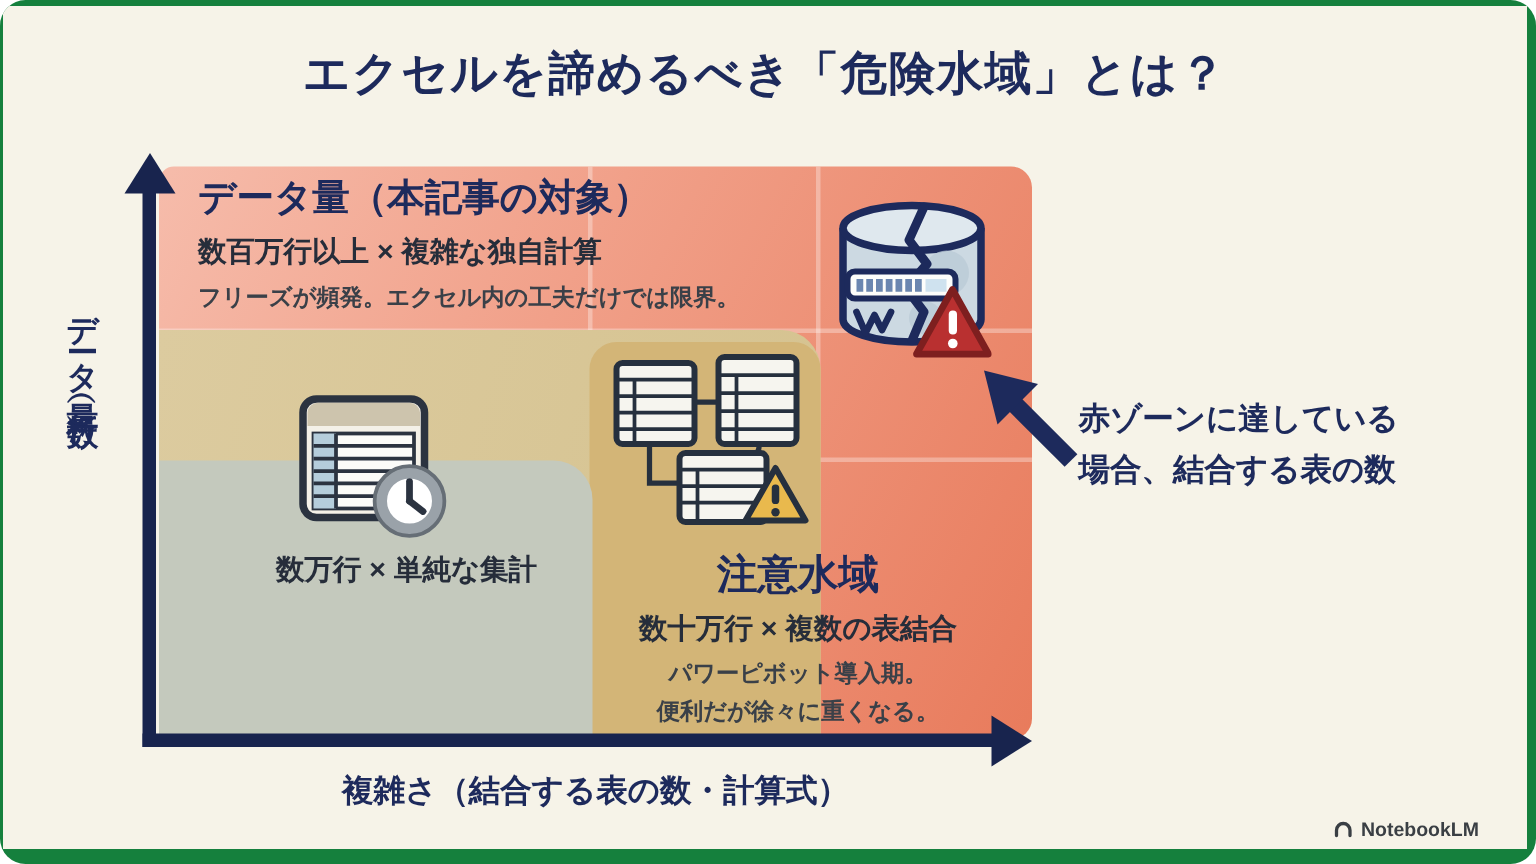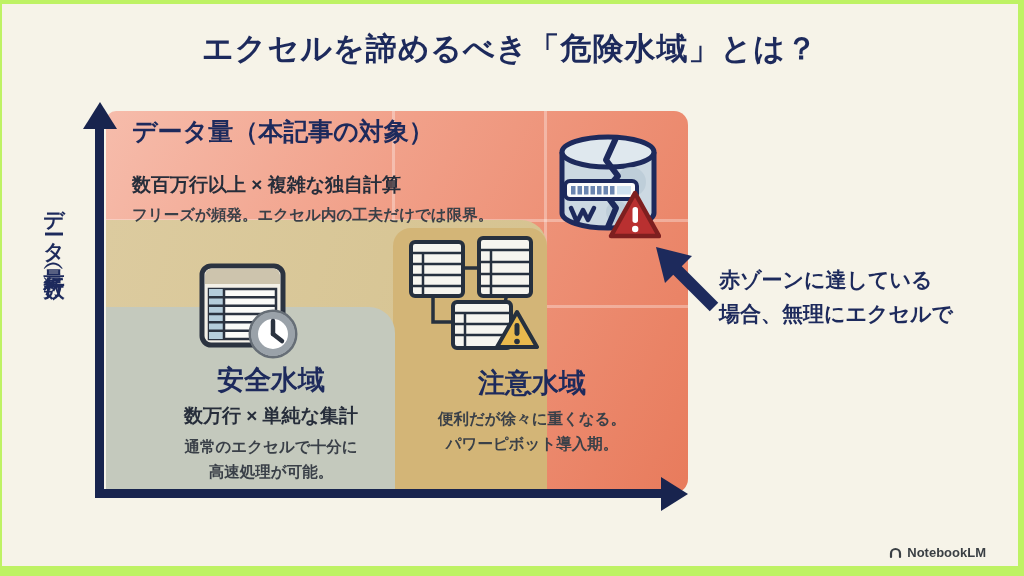--- a/index.html
+++ b/index.html
@@ -1,17 +1,17 @@
 <!DOCTYPE html>
 <html><head>
 <meta charset="utf-8">
 <style>
   * { margin: 0; padding: 0; box-sizing: border-box; }
   body { width: 1024px; height: 576px; font-family: "Liberation Sans", "DejaVu Sans", sans-serif; }
-  #frame { position: relative; width: 1024px; height: 576px; background: #bef264; overflow: hidden; }
+  #frame { position: relative; width: 1024px; height: 576px; background: #15803d; overflow: hidden; border-radius: 17px; }
   #canvas { position: absolute; left: 2px; top: 4px; width: 1016px; height: 562px; background: #f6f3e8; overflow: hidden; }
 
   .page-title { position: absolute; top: 24px; left: 0; width: 100%; text-align: center;
     font-size: 31px; font-weight: 800; color: #1d2a5c; letter-spacing: 1px; }
 
   
   .plot { position: absolute; left: 104px; top: 107px; width: 582px; height: 382px;
     border-radius: 10px 14px 14px 0; overflow: hidden;
     background: linear-gradient(118deg, #f6bcab 0%, #f1a089 40%, #e87b5c 100%); }
   .gridline { position: absolute; background: rgba(255,255,255,0.32); }
@@ -35,21 +35,21 @@
     border-top: 17px solid transparent; border-bottom: 17px solid transparent; border-left: 27px solid #18244e; }
 
   .y-label { position: absolute; left: 38px; top: 192px; writing-mode: vertical-rl;
     font-size: 21px; font-weight: 800; color: #1d2a5c; letter-spacing: 3px; }
   .x-label { position: absolute; left: 104px; top: 509px; width: 582px; text-align: center;
     font-size: 21px; font-weight: 800; color: #1d2a5c; }
 
   
   .danger-block { position: absolute; left: 130px; top: 111px; }
   .zone-title-lg { font-size: 25px; font-weight: 800; color: #1d2a5c; }
-  .zone-cond { font-size: 19px; font-weight: 800; color: #262d3a; margin-top: 24px; }
+  .zone-cond { font-size: 19px; font-weight: 800; color: #262d3a; margin-top: 7px; }
   .zone-desc { font-size: 15.5px; font-weight: 600; color: #3a4048; margin-top: 7px; }
 
   .safe-block  { position: absolute; left: 133px; top: 358px; width: 272px; text-align: center; }
   .caution-block { position: absolute; left: 398px; top: 361px; width: 264px; text-align: center; }
   .zone-title-md { font-size: 27px; font-weight: 800; color: #1d2a5c; }
   .zone-cond-c { font-size: 19px; font-weight: 800; color: #262d3a; margin-top: 5px; white-space: nowrap; }
   .zone-desc-c { font-size: 15.5px; font-weight: 600; color: #3a4048; margin-top: 5px; line-height: 25px; }
 
   .icon-db { position: absolute; left: 553px; top: 122px; }
   .icon-safe { position: absolute; left: 196px; top: 258px; }
@@ -78,20 +78,21 @@
       <div class="zone-tan-light"></div>
       <div class="zone-tan-dark"></div>
       <div class="zone-gray"></div>
     </div>
 
     <div class="axis-v"></div>
     <div class="axis-v-head"></div>
     <div class="axis-h"></div>
     <div class="axis-h-head"></div>
     <div class="y-label">データ量（行数）</div>
+    <div class="x-label">複雑さ（結合する表の数・計算式）</div>
 
     <div class="danger-block">
       <div class="zone-title-lg">データ量（本記事の対象）</div>
       <div class="zone-cond">数百万行以上 × 複雑な独自計算</div>
       <div class="zone-desc">フリーズが頻発。エクセル内の工夫だけでは限界。</div>
     </div>
 
     <svg class="icon-db" width="106" height="116" viewBox="0 0 106 116">
       <path d="M7,26 L7,87 A46,15 0 0 0 99,87 L99,26" fill="#ccd9e2" stroke="#1d2a5c" stroke-width="5"></path>
       <ellipse cx="53" cy="26" rx="46" ry="15" fill="#dfe8ee" stroke="#1d2a5c" stroke-width="5"></ellipse>
@@ -125,23 +126,24 @@
       <line x1="11" y1="60.3" x2="78" y2="60.3" stroke="#2b3340" stroke-width="2.5"></line>
       <line x1="11" y1="68.7" x2="78" y2="68.7" stroke="#2b3340" stroke-width="2.5"></line>
       <circle cx="75" cy="72" r="23" fill="#ffffff" stroke="#666e76" stroke-width="3"></circle>
       <circle cx="75" cy="72" r="18.5" fill="#ffffff" stroke="#9aa2a9" stroke-width="7"></circle>
       <path d="M75,72 L75,59" stroke="#2b3340" stroke-width="4.5" stroke-linecap="round"></path>
       <path d="M75,72 L84,79" stroke="#2b3340" stroke-width="4.5" stroke-linecap="round"></path>
     </svg>
 
     <div class="caution-block">
       <div class="zone-title-md">注意水域</div>
+      <div class="zone-cond-c">数十万行 × 複数の表結合</div>
       <div class="zone-desc-c">
+        <div>パワーピボット導入期。</div>
         <div>便利だが徐々に重くなる。</div>
-        <div>パワーピボット導入期。</div>
       </div>
     </div>
 
     <svg class="icon-caution" width="138" height="126" viewBox="0 0 138 126">
       <path d="M30,70 L30,96 L50,96" fill="none" stroke="#26303e" stroke-width="3.5"></path>
       <line x1="60" y1="42" x2="76" y2="42" stroke="#26303e" stroke-width="3.5"></line>
       <path d="M103,70 L103,72 A6,6 0 0 1 97,78 L93,78" fill="none" stroke="#26303e" stroke-width="3.5"></path>
       <g>
         <rect x="8" y="16" width="52" height="54" rx="4" fill="#f6f5ef" stroke="#26303e" stroke-width="4"></rect>
         <line x1="8" y1="27" x2="60" y2="27" stroke="#26303e" stroke-width="2.5"></line>
@@ -164,36 +166,31 @@
         <line x1="50" y1="98" x2="108" y2="98" stroke="#26303e" stroke-width="2.5"></line>
         <line x1="50" y1="109" x2="108" y2="109" stroke="#26303e" stroke-width="2.5"></line>
         <line x1="62" y1="87" x2="62" y2="122" stroke="#26303e" stroke-width="2.5"></line>
       </g>
       <path d="M114,86 L134,121 L94,121 Z" fill="#e9b94d" stroke="#26303e" stroke-width="4" stroke-linejoin="round"></path>
       <rect x="111.5" y="97" width="5" height="13" rx="2.4" fill="#26303e"></rect>
       <circle cx="114" cy="115.5" r="2.8" fill="#26303e"></circle>
     </svg>
 
     <div class="safe-block">
-      <div class="zone-title-md">安全水域</div>
       <div class="zone-cond-c">数万行 × 単純な集計</div>
-      <div class="zone-desc-c">
-        <div>通常のエクセルで十分に</div>
-        <div>高速処理が可能。</div>
-      </div>
     </div>
 
     <svg class="pointer-arrow" width="72" height="72" viewBox="0 0 72 72">
       <line x1="64" y1="66" x2="26" y2="28" stroke="#1d2a5c" stroke-width="12"></line>
       <polygon points="6,6 42,15 15,42" fill="#1d2a5c"></polygon>
     </svg>
 
     <div class="annotation">
       <div>赤ゾーンに達している</div>
-      <div>場合、無理にエクセルで</div>
+      <div>場合、結合する表の数</div>
     </div>
 
     <div class="brand">
       <svg width="15" height="15" viewBox="0 0 15 15">
         <path d="M3,12 L3,8.5 A4.5,4.5 0 0 1 12,8.5 L12,12" fill="none" stroke="#3a3f44" stroke-width="2.2" stroke-linecap="round"></path>
       </svg>
       <span>NotebookLM</span>
     </div>
 
   </div>

